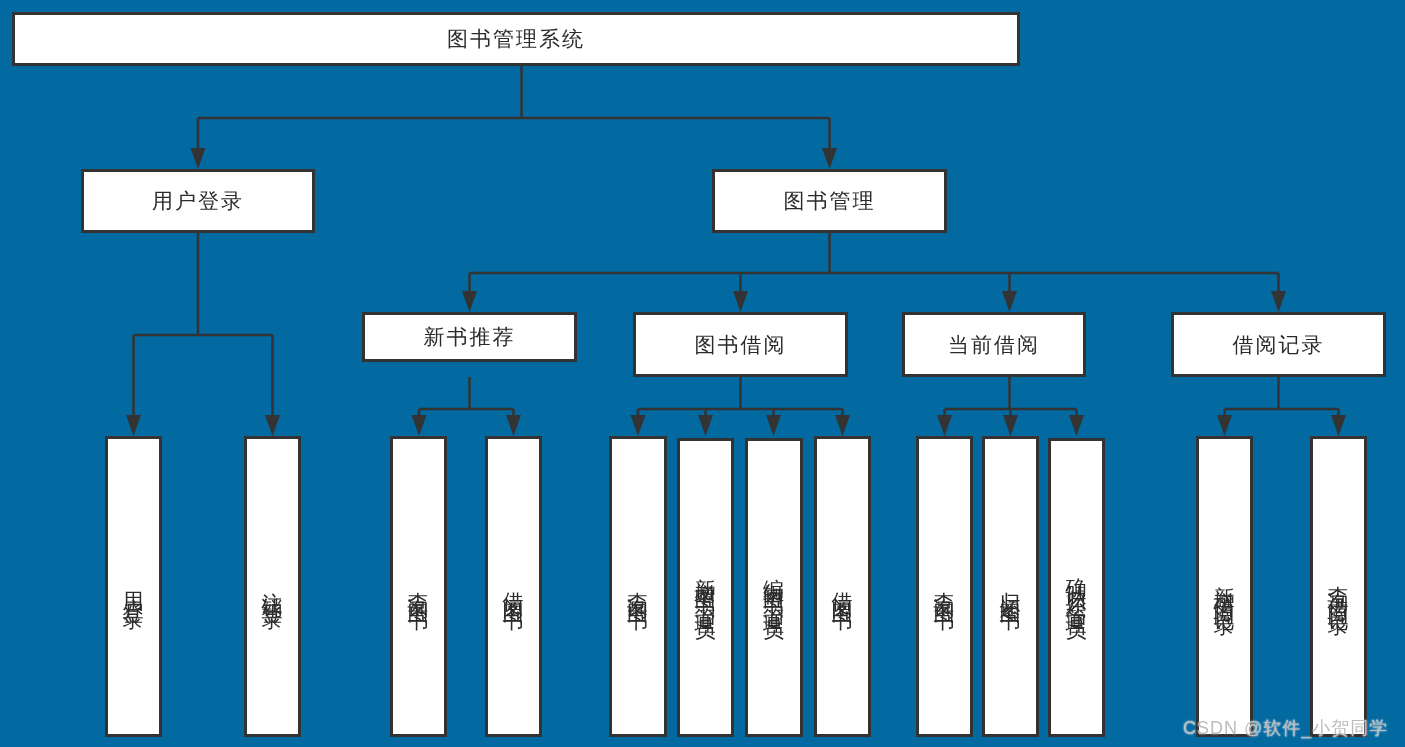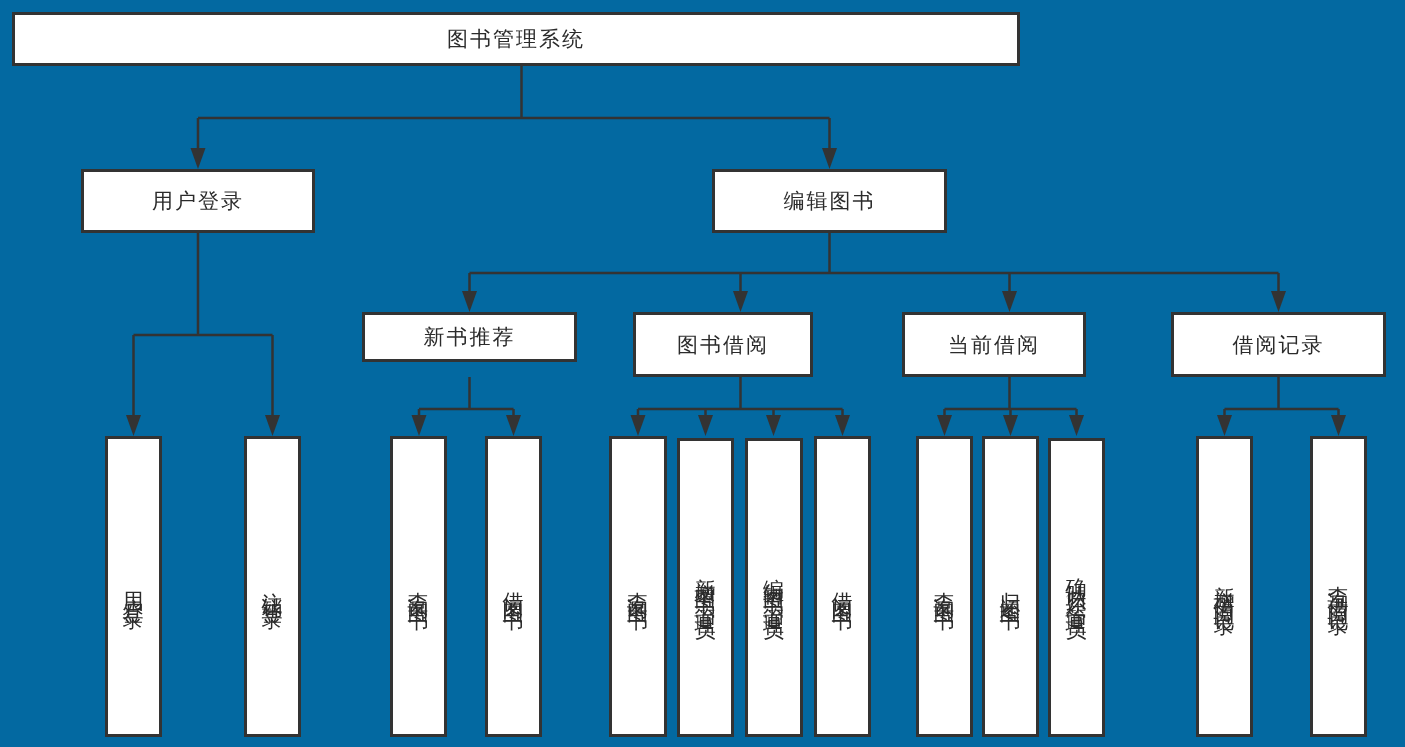--- a/index.html
+++ b/index.html
@@ -106,24 +106,24 @@
       <polygon points="1003,415 1018,415 1010.5,436"></polygon>
       <polygon points="1069,415 1084,415 1076.5,436"></polygon>
       <polygon points="1217,415 1232,415 1224.5,436"></polygon>
       <polygon points="1331,415 1346,415 1338.5,436"></polygon>
     </g>
   </svg>
 
   <div class="hnode" style="left:12px; top:12px; width:1008px; height:54px;">图书管理系统</div>
 
   <div class="hnode" style="left:81px; top:169px; width:234px; height:64px;">用户登录</div>
-  <div class="hnode" style="left:712px; top:169px; width:235px; height:64px;">编辑图书</div>
+  <div class="hnode" style="left:712px; top:169px; width:235px; height:64px;">图书管理</div>
 
   <div class="hnode" style="left:362px; top:312px; width:215px; height:50px;">新书推荐</div>
-  <div class="hnode" style="left:633px; top:312px; width:180px; height:65px;">图书借阅</div>
+  <div class="hnode" style="left:633px; top:312px; width:215px; height:65px;">图书借阅</div>
   <div class="hnode" style="left:902px; top:312px; width:184px; height:65px;">当前借阅</div>
   <div class="hnode" style="left:1171px; top:312px; width:215px; height:65px;">借阅记录</div>
 
   <div class="vnode" style="left:105px; top:436px; width:57px; height:301px;">
     <span>用户登录</span>
   </div>
   <div class="vnode" style="left:244px; top:436px; width:57px; height:301px;">
     <span>注销登录</span>
   </div>
 
@@ -157,14 +157,15 @@
     <span>确认归还（管理员）</span>
   </div>
 
   <div class="vnode" style="left:1196px; top:436px; width:57px; height:301px;">
     <span>新增借阅记录</span>
   </div>
   <div class="vnode" style="left:1310px; top:436px; width:57px; height:301px;">
     <span>查询借阅记录</span>
   </div>
 
+  <div class="watermark">CSDN @软件_小贺同学</div>
 
 </div>
 
 </body></html>

